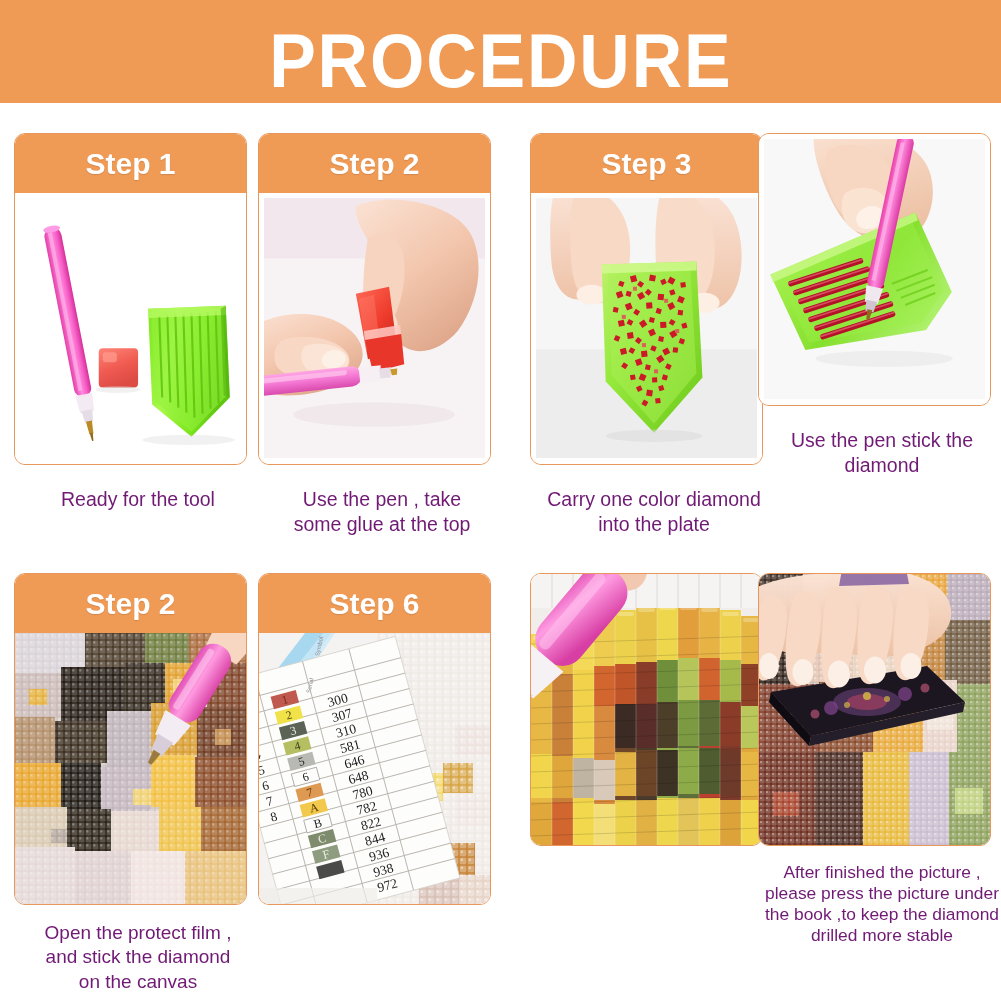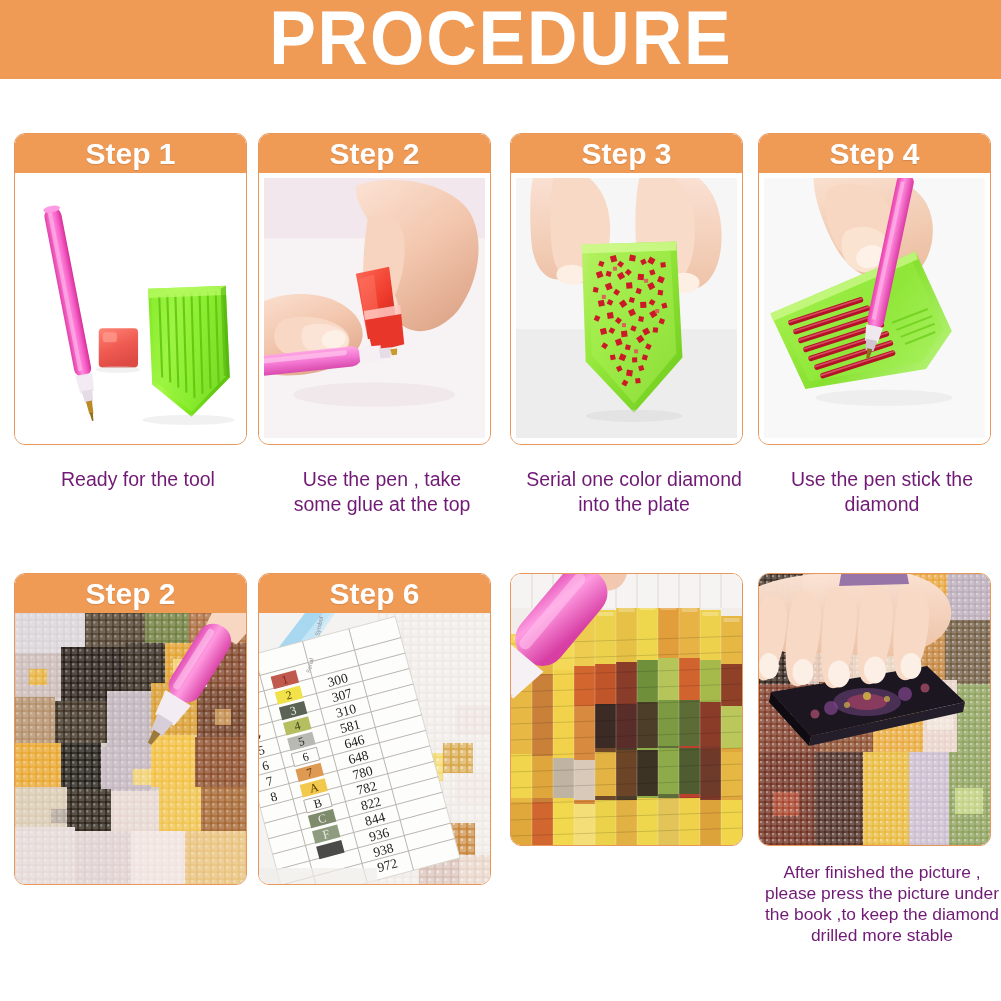--- a/index.html
+++ b/index.html
@@ -11,23 +11,23 @@
   }
   #page {
     position: relative;
     width: 1001px; height: 1001px;
     background: #ffffff;
   }
 
   
   #banner {
     position: absolute; left: 0; top: 0;
-    width: 1001px; height: 79px;
+    width: 1001px; height: 103px;
     background: #ef9a55;
-    display: flex; align-items: flex-start; justify-content: center;
+    display: flex; align-items: flex-end; justify-content: center;
   }
   #banner-title {
     color: #ffffff;
     font-family: "Liberation Sans Narrow", "Liberation Sans", sans-serif;
     font-weight: bold;
     font-size: 76px;
     letter-spacing: 2px;
     transform: scaleX(0.92);
     line-height: 1;
     padding-bottom: 4px;
@@ -37,32 +37,32 @@
   .row { position: absolute; left: 0; width: 1001px; }
   #row1 { top: 133px; }
   #row2 { top: 573px; }
 
   .cell {
     position: absolute;
     width: 248px;
   }
   .cell.c0 { left: 14px; }
   .cell.c1 { left: 258px; }
-  .cell.c2 { left: 510px; }
+  .cell.c2 { left: 530px; }
   .cell.c3 { left: 758px; }
 
   .card {
     width: 233px;
     border: 1.4px solid #e8975a;
     border-radius: 11px;
     background: #ffffff;
     overflow: hidden;
   }
   .card-header {
-    height: 39px;
+    height: 59px;
     background: #ef9a55;
     display: flex; align-items: center; justify-content: center;
     border-top-left-radius: 9px;
     border-top-right-radius: 9px;
   }
   .card-header-label {
     color: #ffffff;
     font-weight: bold;
     font-size: 30px;
     line-height: 1;
@@ -340,29 +340,26 @@
                     <rect x="139" y="130" width="4" height="4"></rect>
                   <rect x="106" y="144" width="4" height="4"></rect>
                     <rect x="118" y="170" width="4" height="4"></rect>
                 </g>
               </g>
               <ellipse cx="118" cy="236" rx="48" ry="6" fill="#DADADA" opacity="0.5"></ellipse>
             </svg>
           </div>
         </div>
       </div>
-      <div class="caption">Serial one color diamond
+      <div class="caption">Carry one color diamond
 into the plate</div>
     </div>
 
     <div class="cell c3">
       <div class="card">
-        <div class="card-header">
-          <span class="card-header-label">Step 4</span>
-        </div>
         <div class="card-photo photo-inset">
           <div class="photo-clip">
             <svg viewBox="0 0 221 258" preserveAspectRatio="xMidYMid slice">
               <defs>
                 <linearGradient id="skin4" x1="0" y1="0" x2="0.3" y2="1">
                   <stop offset="0%" stop-color="#FBE3D4"></stop>
                     <stop offset="100%" stop-color="#EDC1A4"></stop>
                 </linearGradient>
                 <linearGradient id="tray4" x1="0" y1="0" x2="1" y2="1">
                   <stop offset="0%" stop-color="#A8F250"></stop>
@@ -501,20 +498,23 @@
               <path d="M176 -60 C196 -60 208 -44 206 -20 L200 14 L164 14 L160 -20 C158 -44 160 -60 176 -60 Z" fill="#F7D6C2"></path>
               <rect x="162" y="6" width="34" height="86" rx="16" fill="url(#pen5)"></rect>
               <rect x="168" y="14" width="7" height="70" rx="3" fill="#FFC8EF" opacity="0.6"></rect>
               <path d="M164 90 h30 l-4 26 h-22 z" fill="#F3ECF2"></path>
               <path d="M170 114 h18 l-3 18 h-12 z" fill="#D8CEDA"></path>
               <path d="M175 130 h8 l-2 14 h-4 z" fill="#9A7A3E"></path>
             </g>
           </svg>
         </div>
       </div>
+      <div class="caption">Open the protect film ,
+and stick the diamond
+on the canvas</div>
     </div>
 
     <div class="cell c1">
       <div class="card">
         <div class="card-header">
           <span class="card-header-label">Step 6</span>
         </div>
         <div class="card-photo">
           <svg viewBox="0 0 231 271" preserveAspectRatio="xMidYMid slice">
             <defs>

